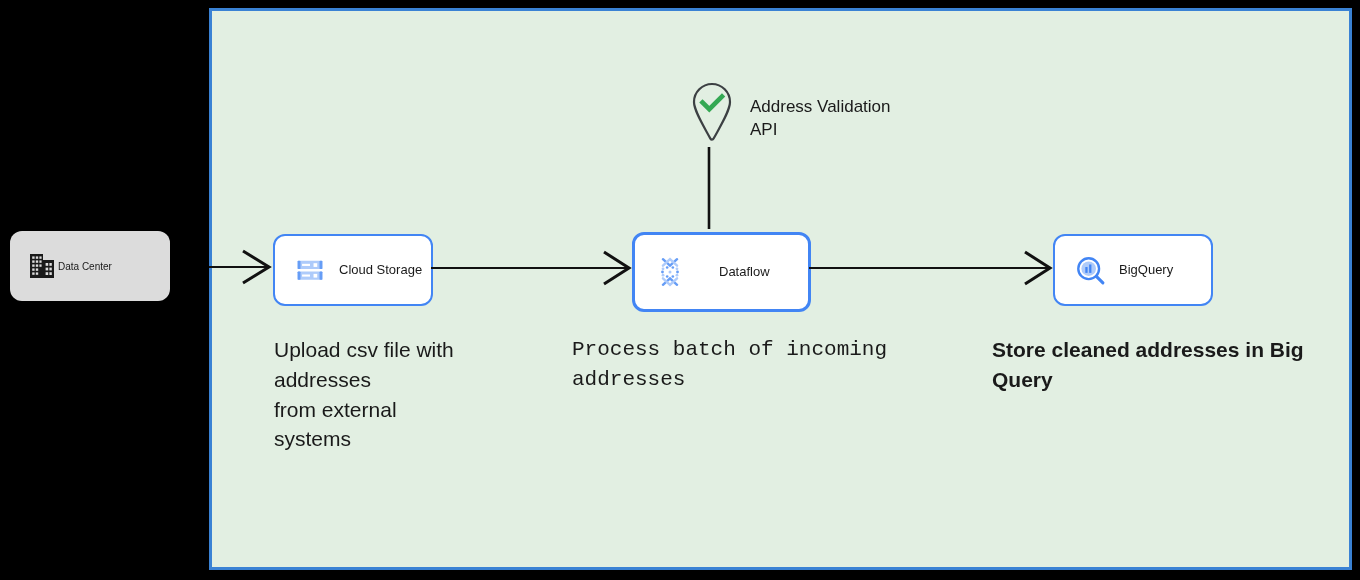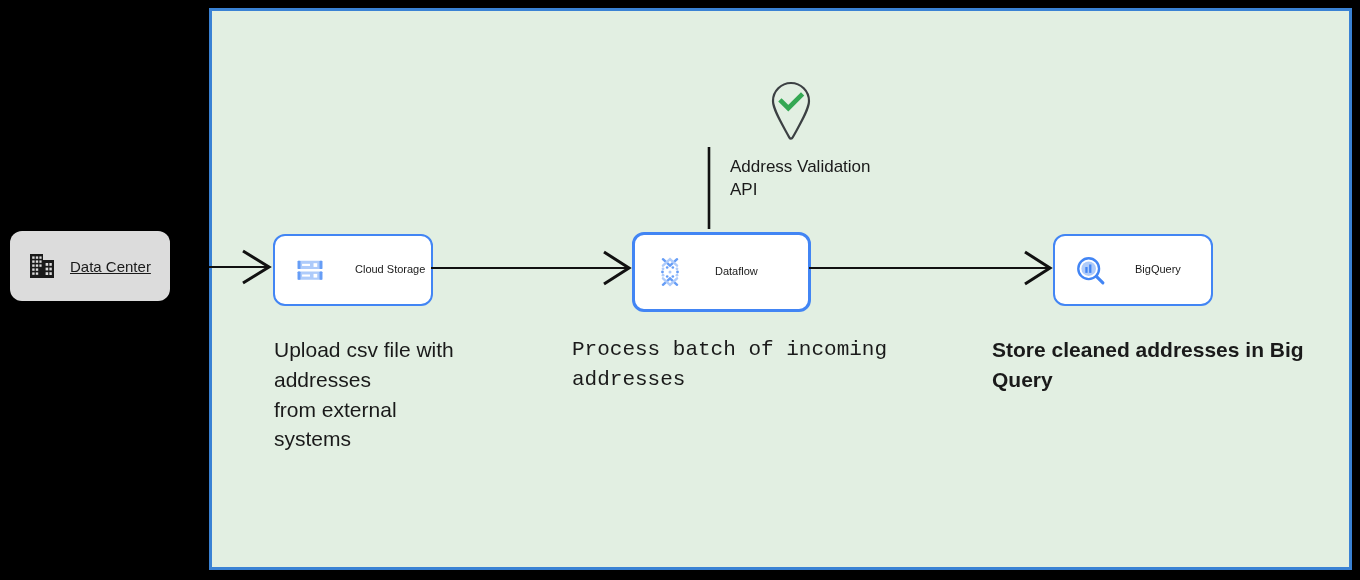--- a/index.html
+++ b/index.html
@@ -42,40 +42,41 @@
     flex: 0 0 auto;
     margin-left: 18px;
     width: 34px;
     height: 34px;
     display: flex;
     align-items: center;
     justify-content: center;
   }
   .node .node-label {
     flex: 1 1 auto;
-    margin-left: 28px;
+    margin-left: 12px;
     margin-right: 10px;
-    font-size: 11px;
+    font-size: 13px;
     color: #1a1a1a;
     line-height: 1.2;
     white-space: nowrap;
   }
 
   #node-cloud-storage {
     left: 61px;   
     top: 223px;   
     width: 160px;
     height: 72px;
   }
   #node-dataflow {
     left: 420px;  
     top: 221px;   
     width: 179px;
     height: 80px;
     border-width: 3px;
+    gap: 20px;
   }
   #node-bigquery {
     left: 841px;  
     top: 223px;
     width: 160px;
     height: 72px;
   }
 
   
   #node-data-center {
@@ -90,35 +91,32 @@
     background: #dcdcdc;
     border: none;
     border-radius: 12px;
   }
   #node-data-center .node-icon {
     margin-left: 18px;
     width: 30px;
     height: 30px;
   }
   #node-data-center .node-label {
-    margin-left: 12px;
-    font-size: 15px;
+    font-size: 10px;
     color: #1a1a1a;
     white-space: nowrap;
-    text-decoration: underline;
   }
 
   
   #service-address-validation {
     position: absolute;
-    left: 500px;  
+    left: 480px;  
     top: 70px;    
     display: flex;
-    align-items: center;
-    flex-direction: column;
+    align-items: flex-end;
   }
   #service-address-validation .pin-icon {
     width: 40px;
     height: 60px;
     flex: 0 0 auto;
   }
   #service-address-validation .service-label {
     margin-left: 18px;
     margin-top: 14px;
     font-size: 17px;

